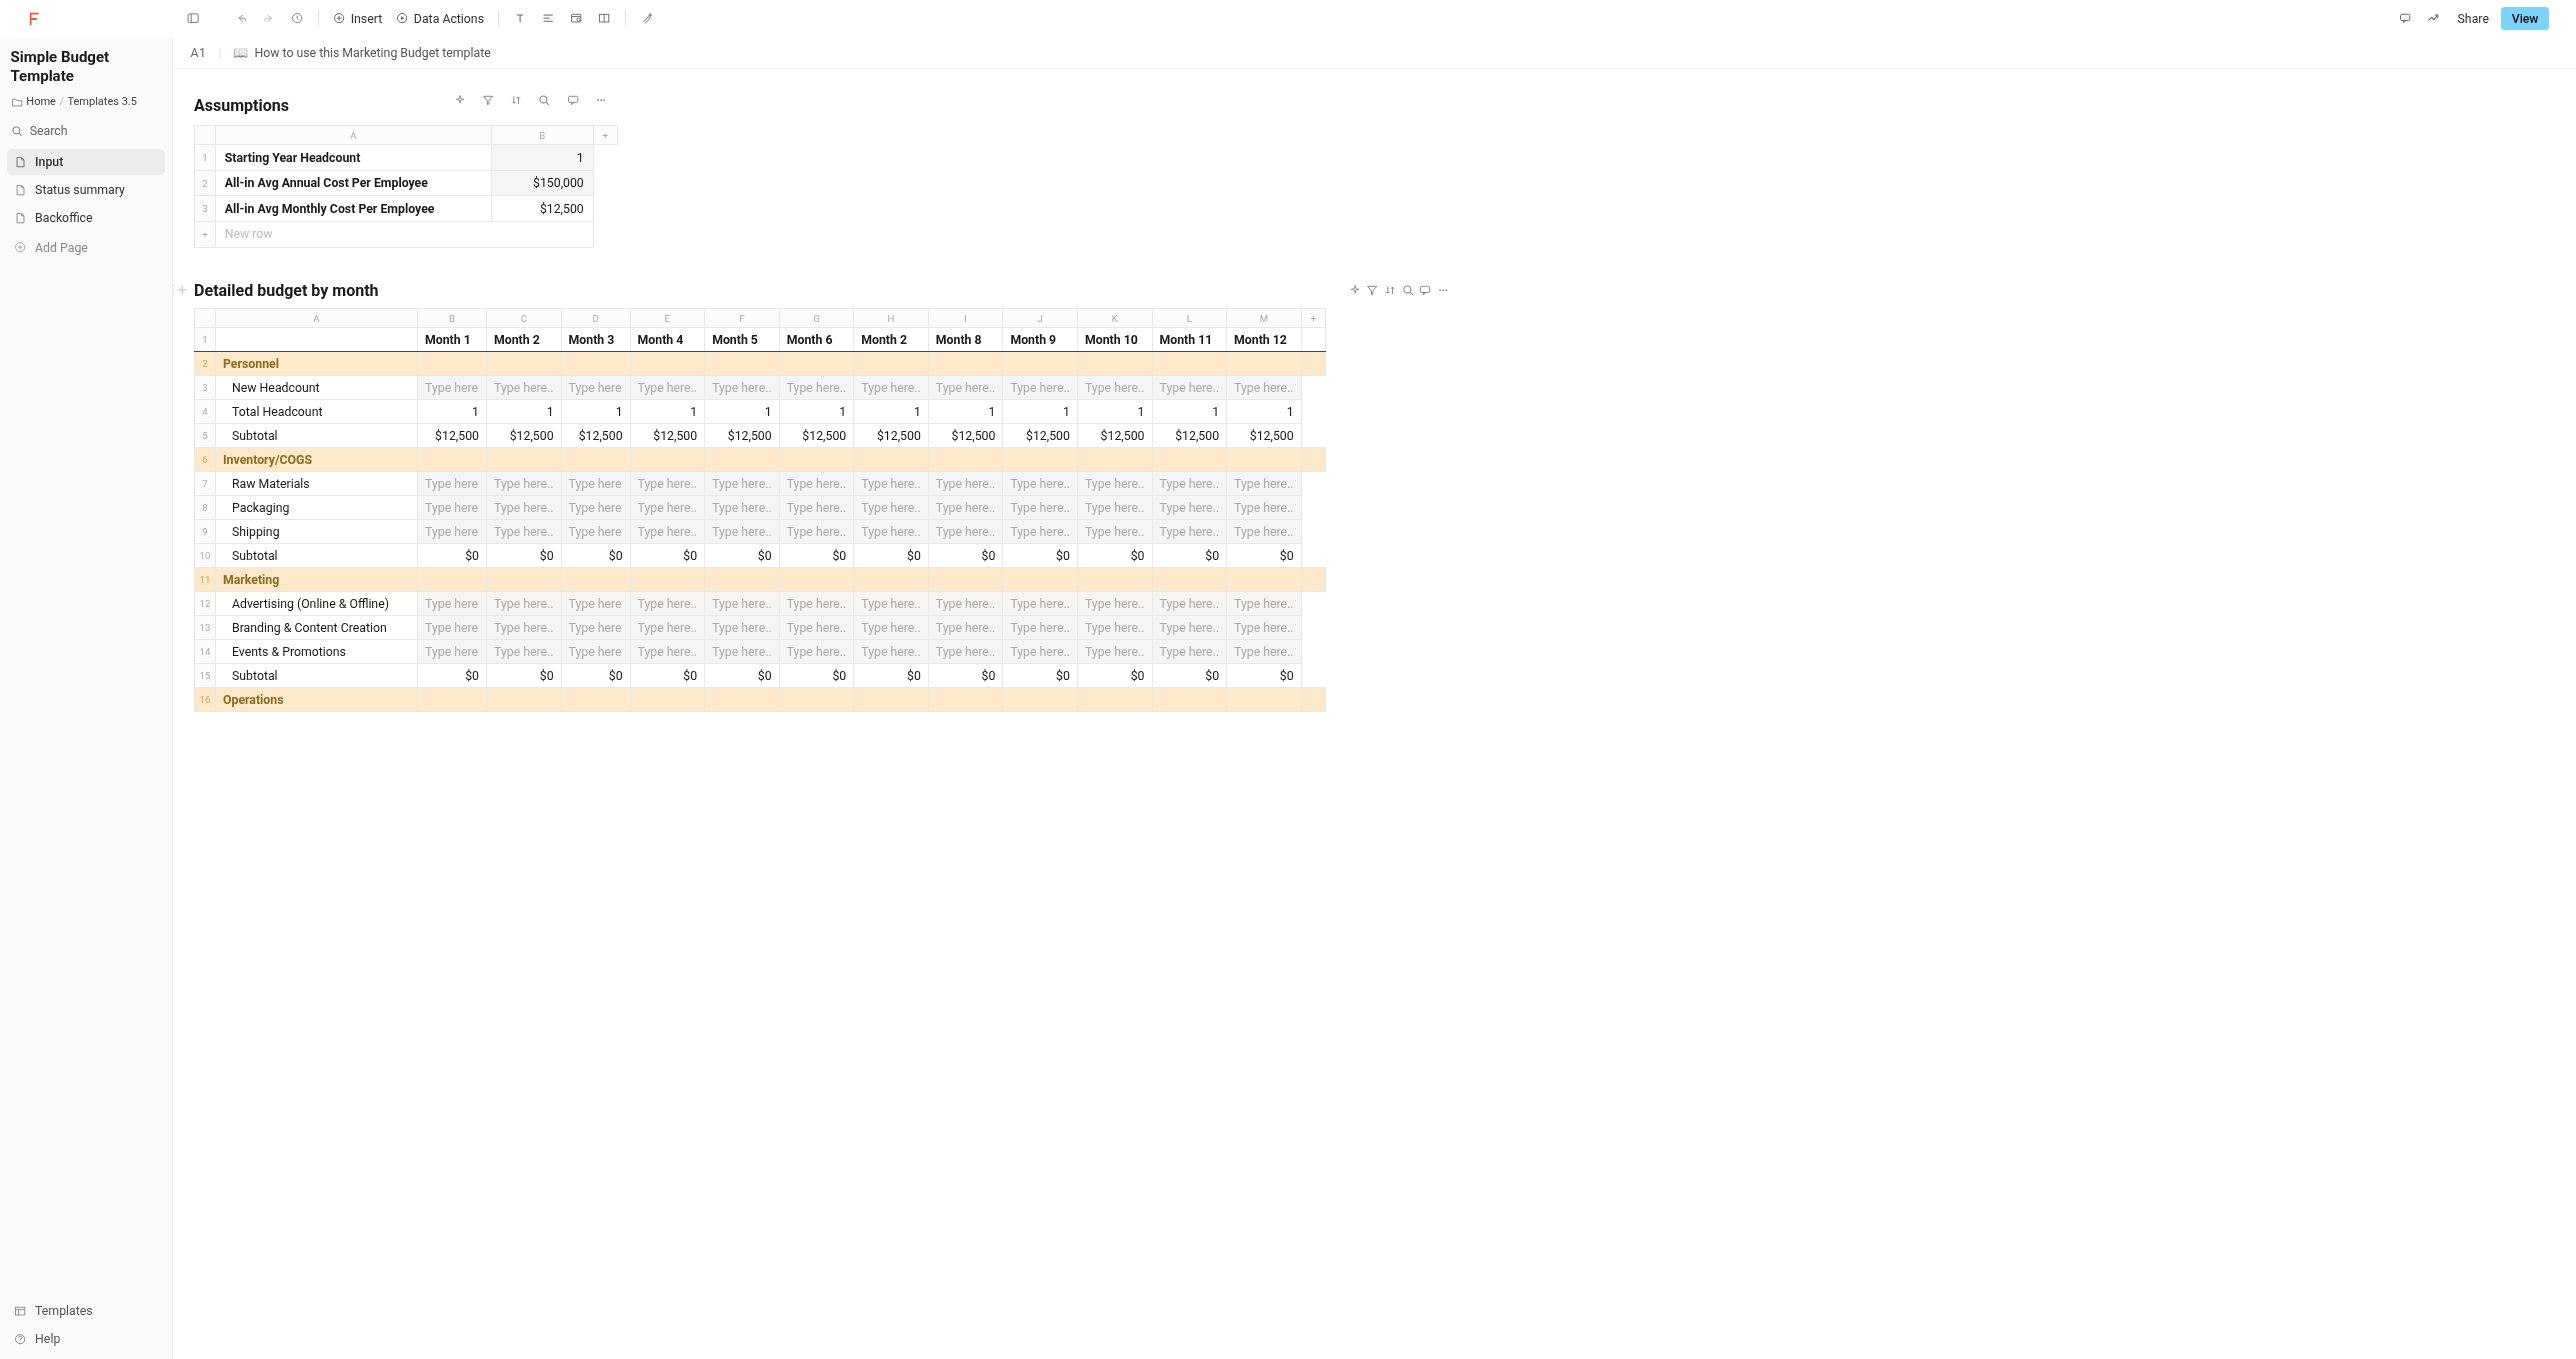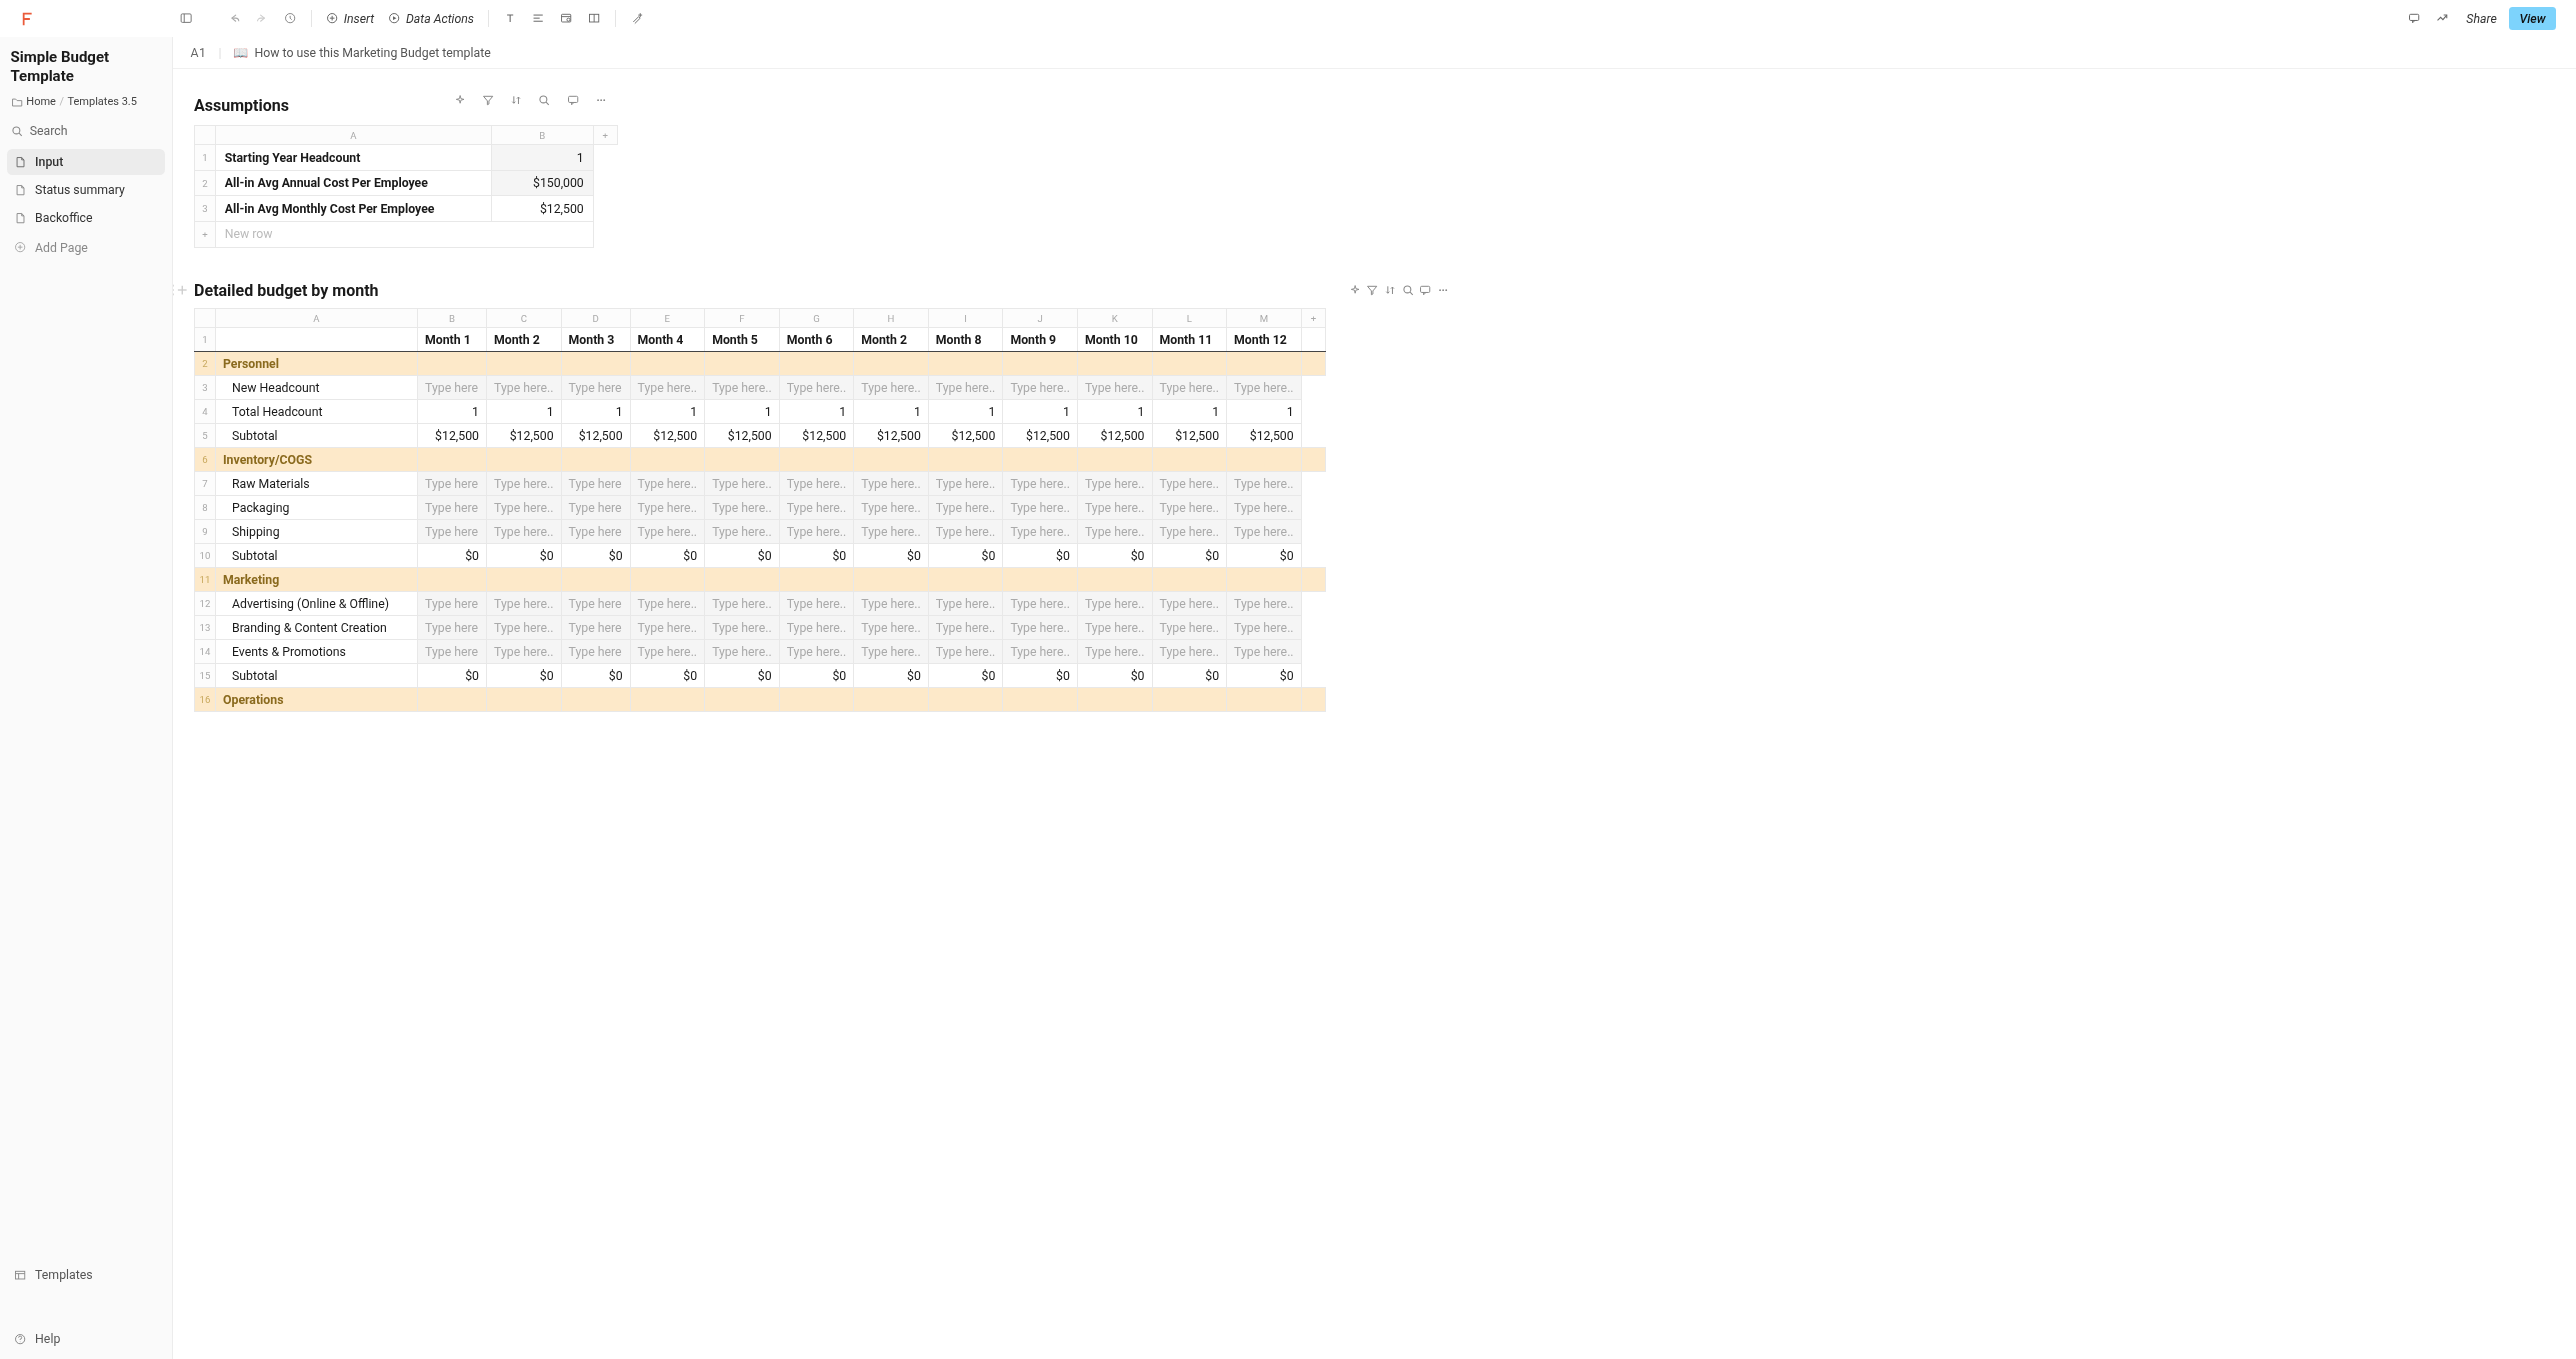--- a/index.html
+++ b/index.html
@@ -1,20 +1,20 @@
 <!DOCTYPE html>
 <html><head>
 <meta charset="utf-8">
 <style>
 * { box-sizing: border-box; margin: 0; padding: 0; }
 html, body { height: 100%; font-family: -apple-system, BlinkMacSystemFont, "Segoe UI", Roboto, sans-serif; font-size: 12.3px; color: #1a1a1a; background: #fff; }
 body { display: flex; flex-direction: column; }
 
 
-.toolbar { height: 37px; display: flex; align-items: center; padding: 0 20px; border-bottom: none; gap: 3.5px; font-style: italic; }
+.toolbar { height: 37px; display: flex; align-items: center; padding: 0 27px; border-bottom: none; gap: 3.5px; }
 .toolbar .logo { width: 17.5px; height: 17.5px; margin-right: 8.8px; display:flex; align-items:center; justify-content:center;}
 .toolbar .spacer { flex: 1; }
 .toolbar .tbtn { display: inline-flex; align-items: center; justify-content: center; min-width: 24.5px; height: 24.5px; padding: 0 5.3px; border-radius: 3.5px; color: #555; cursor: pointer; gap: 5.3px; }
 .toolbar .tbtn.text { color: #333; font-size: 12.3px; }
 .toolbar .divider { width: 0.9px; height: 17.5px; background: #e5e5e5; margin: 0 5.3px; }
 .toolbar .share { font-size: 12.3px; color: #333; padding: 3.5px 8.8px; cursor: pointer; }
 .toolbar .view { background: #7dd3fc; color: #111; font-weight: 500; padding: 4.4px 10.5px; border-radius: 3.5px; font-size: 12.3px; cursor:pointer;}
 .ic svg { display: block; }
 
 
@@ -23,21 +23,21 @@
 .sidebar .title { font-size: 15px; font-weight: 700; line-height: 1.3; padding: 3.5px 3.5px 7px 3.5px; }
 .sidebar .crumbs { display: flex; align-items: center; gap: 3.5px; font-size: 11px; color: #444; padding: 1.8px 3.5px 10.5px 3.5px; }
 .sidebar .crumb { cursor: pointer; }
 .sidebar .slash { color: #bbb; }
 .sidebar .search { display: flex; align-items: center; gap: 7px; padding: 5.3px 3.5px; color: #666; font-size: 12.3px; cursor: pointer; border-radius:3.5px;}
 .sidebar .navlist { margin-top: 5.3px; display: flex; flex-direction: column; gap: 1.8px; }
 .sidebar .navitem { display: flex; align-items: center; gap: 8.8px; padding: 6.1px 7px; border-radius: 5.3px; cursor: pointer; color: #333; font-size: 12.3px; }
 .sidebar .navitem.active { background: #ececec; font-weight: 500; }
 .sidebar .addpage { display: flex; align-items: center; gap: 8.8px; padding: 6.1px 7px; color: #888; font-size: 12.3px; cursor: pointer; margin-top: 1.8px; border-radius:5.3px;}
 .sidebar .footer { margin-top: auto; display: flex; flex-direction: column; gap: 1.8px; }
-.sidebar .footer .navitem { color: #555; margin-top: 36px; }
+.sidebar .footer .navitem { color: #555; }
 
 .content { flex: 1; overflow: auto; position: relative; }
 
 
 .cellbar { height: 32px; display: flex; align-items: center; padding: 0 17.5px; gap: 12.3px; border-bottom: 0.9px solid #f0f0f0; font-size: 12.3px; color: #444; }
 .cellbar .cellref { color: #666; letter-spacing: 0.4px; }
 .cellbar .sep { color: #ddd; }
 .cellbar .celldesc { color: #555; display:flex; align-items:center; gap:5.3px;}
 
 .page { padding: 24.5px 21px 35px 21px; max-width: 1297px; }

